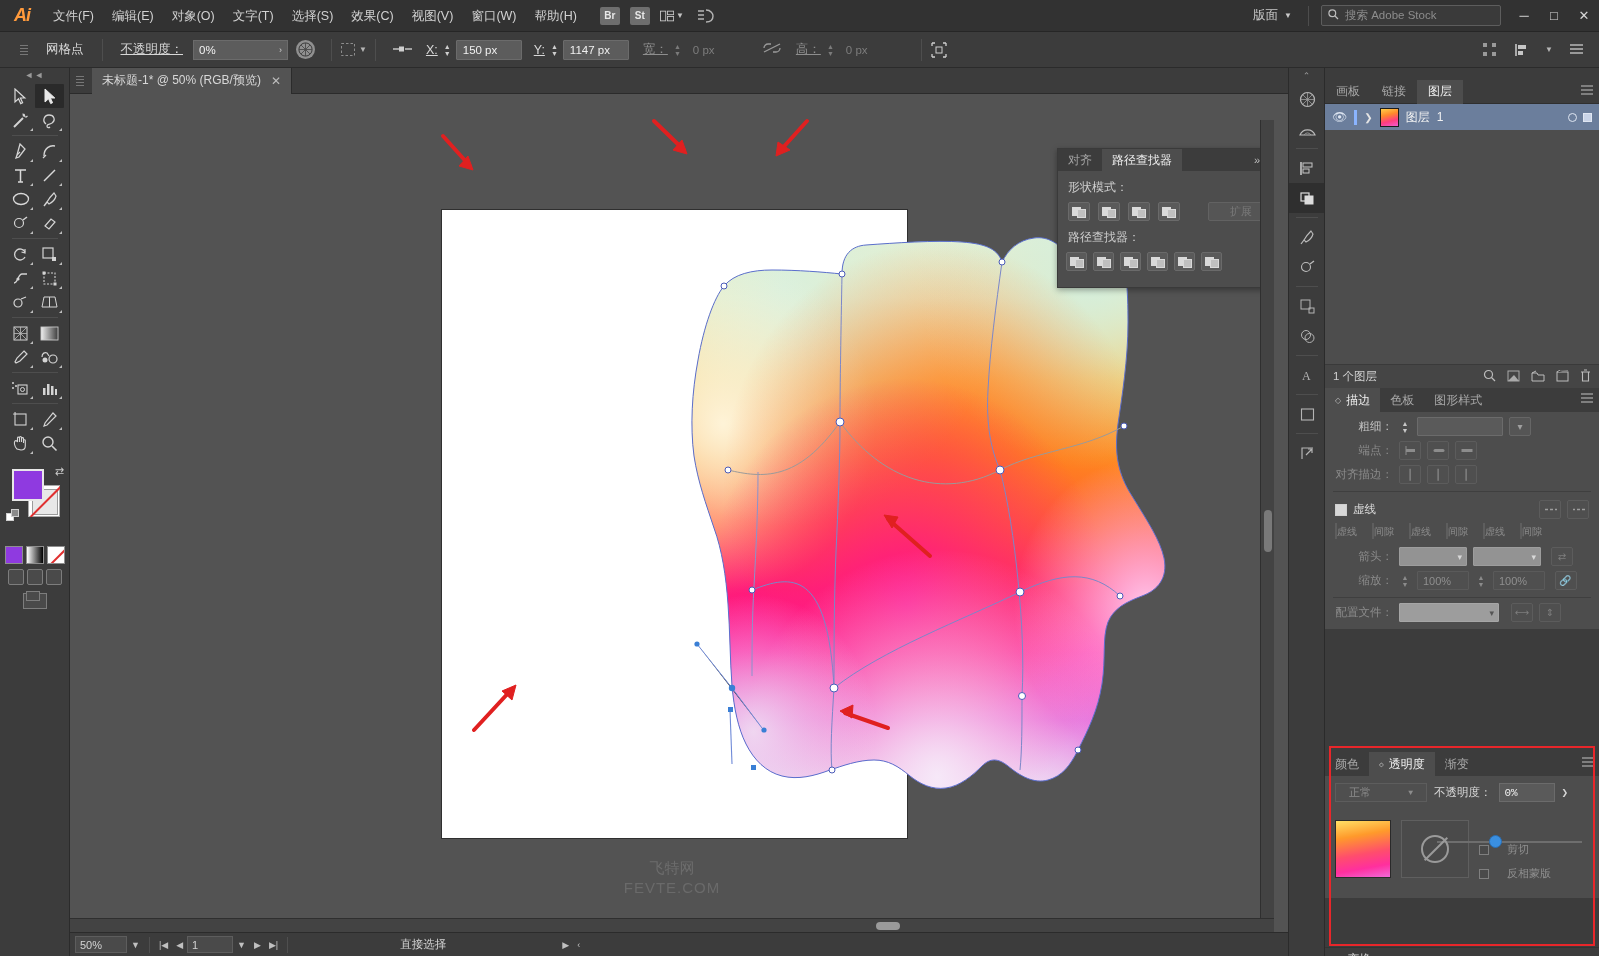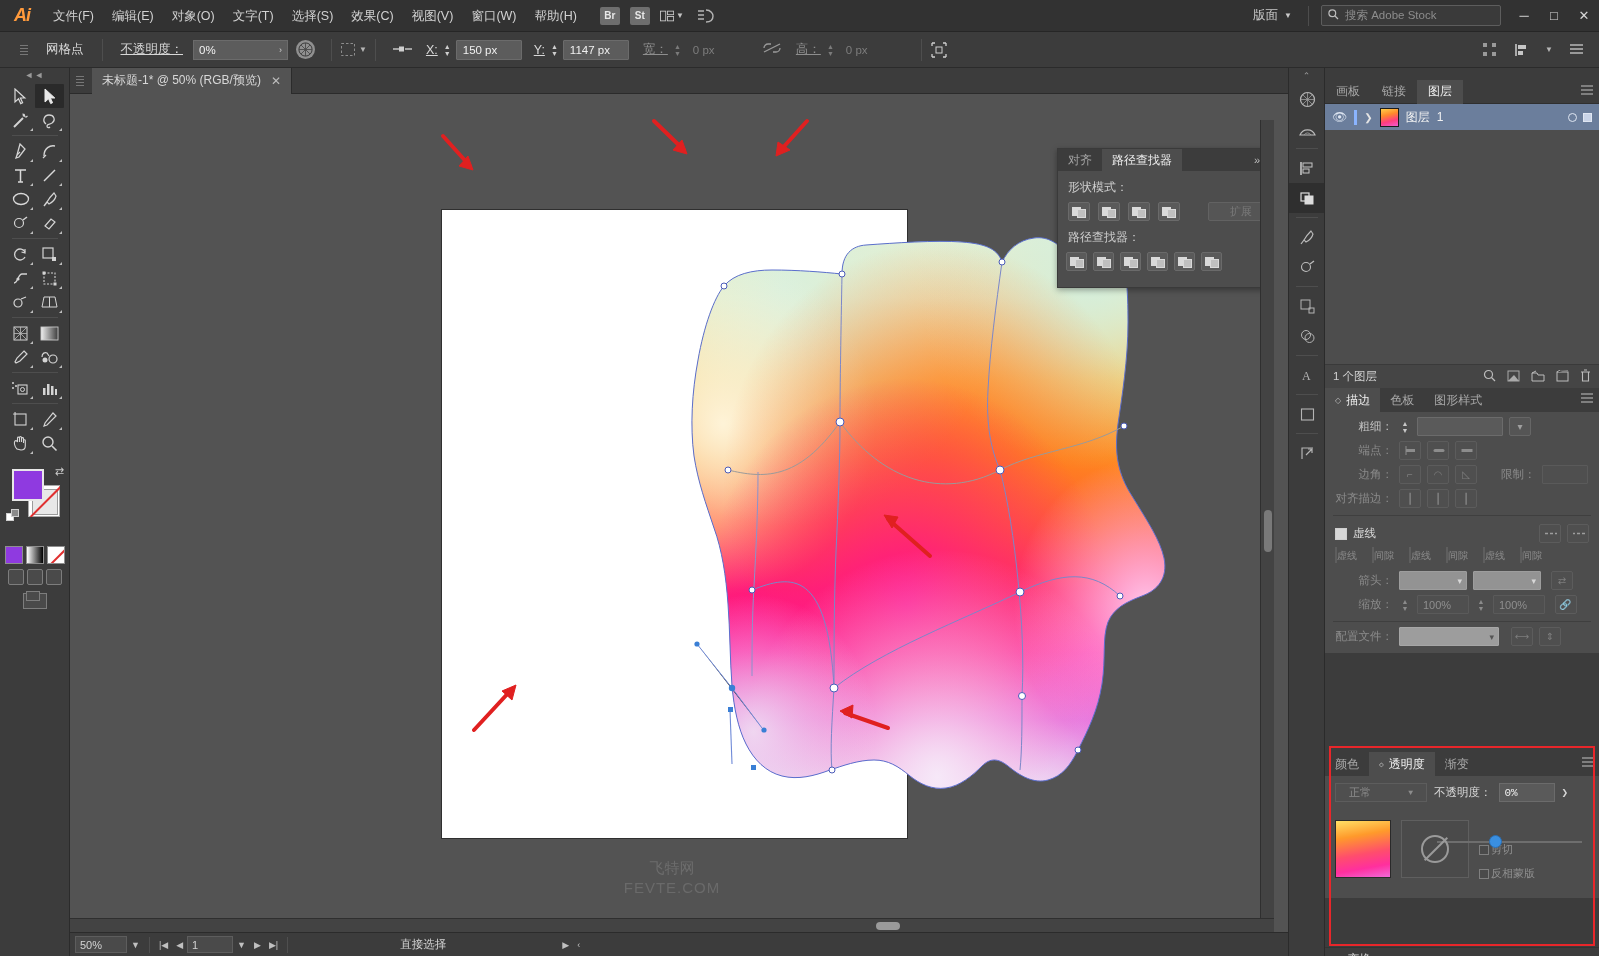--- a/index.html
+++ b/index.html
@@ -197,21 +197,21 @@
   .slider-track{position:absolute;left:0;top:6px;width:145px;height:2px;background:#6e6e6e;}
   .slider-knob{position:absolute;left:52px;top:0;width:13px;height:13px;border-radius:50%;background:#3a8fe0;border:1px solid #2a6fb5;}
   .tp-thumbs{display:flex;gap:10px;padding:18px 10px 0 10px;align-items:flex-start;}
   .tp-art{width:56px;height:58px;border:1px solid #2a2a2a;
           background:linear-gradient(170deg,#ffe066 0%,#ff9a2b 28%,#ff4d6d 58%,#ff2f9e 80%,#f06ad8 100%);}
   .tp-mask{width:68px;height:58px;border:1px solid #5f5f5f;background:#4a4a4a;
            display:flex;align-items:center;justify-content:center;}
   .nosign{width:28px;height:28px;border:2px solid #9a9a9a;border-radius:50%;position:relative;}
   .nosign i{position:absolute;left:-3px;top:11px;width:32px;height:2px;background:#9a9a9a;transform:rotate(-45deg);}
   .tp-chks{display:flex;flex-direction:column;gap:9px;padding-top:22px;}
-  .tp-chk{display:flex;align-items:center;gap:2px;font-size:11px;color:#8f8f8f;}
+  .tp-chk{display:flex;align-items:center;gap:18px;font-size:11px;color:#8f8f8f;}
   .acc-bar{height:24px;background:#3c3c3c;display:flex;align-items:center;padding:0 10px;gap:6px;
            border-top:1px solid #333;font-size:12px;color:#d5d5d5;}
 </style>
 </head>
 <body>
 
 <div id="app">
 
   <div class="menubar">
     <div class="ai-logo">Ai</div>
@@ -1050,28 +1050,20 @@
               <path d="M3 5.5 H11" stroke="#8c8c8c" stroke-width="3" stroke-linecap="round"></path>
             </svg>
         </span>
         <span class="fbtn dimmed">
           <svg width="13" height="11" viewBox="0 0 13 11">
               <path d="M3 5.5 H11" stroke="#8c8c8c" stroke-width="3" stroke-linecap="square"></path>
             </svg>
         </span>
       </div>
       <div class="frow">
-        <span class="flabel dim">边角：</span>
-        <span class="fbtn dimmed">⌐</span>
-        <span class="fbtn dimmed">◠</span>
-        <span class="fbtn dimmed">◺</span>
-        <span class="flabel dim" style="width:auto;margin-left:18px;">限制：</span>
-        <span class="finput" style="width:46px;background:#4f4f4f;border-color:#5a5a5a;"></span>
-      </div>
-      <div class="frow">
         <span class="flabel dim">对齐描边：</span>
         <span class="fbtn dimmed">┃</span>
         <span class="fbtn dimmed">┃</span>
         <span class="fbtn dimmed">┃</span>
       </div>
       <div class="sec-div"></div>
 
       <div class="dash-head">
         <span class="dash-ico"></span>
         <span style="font-size:11.5px;color:#dcdcdc;">虚线</span>

